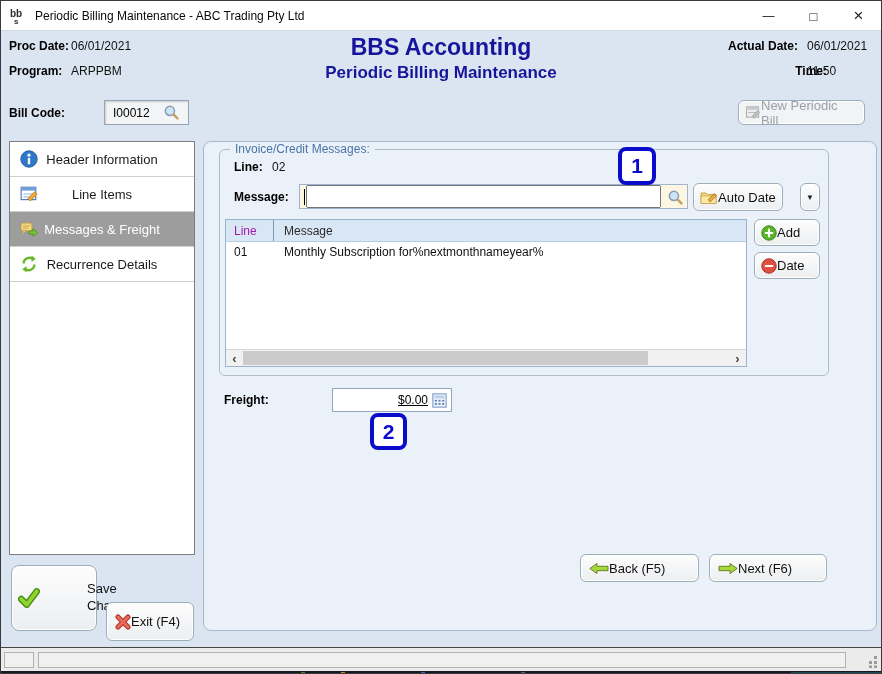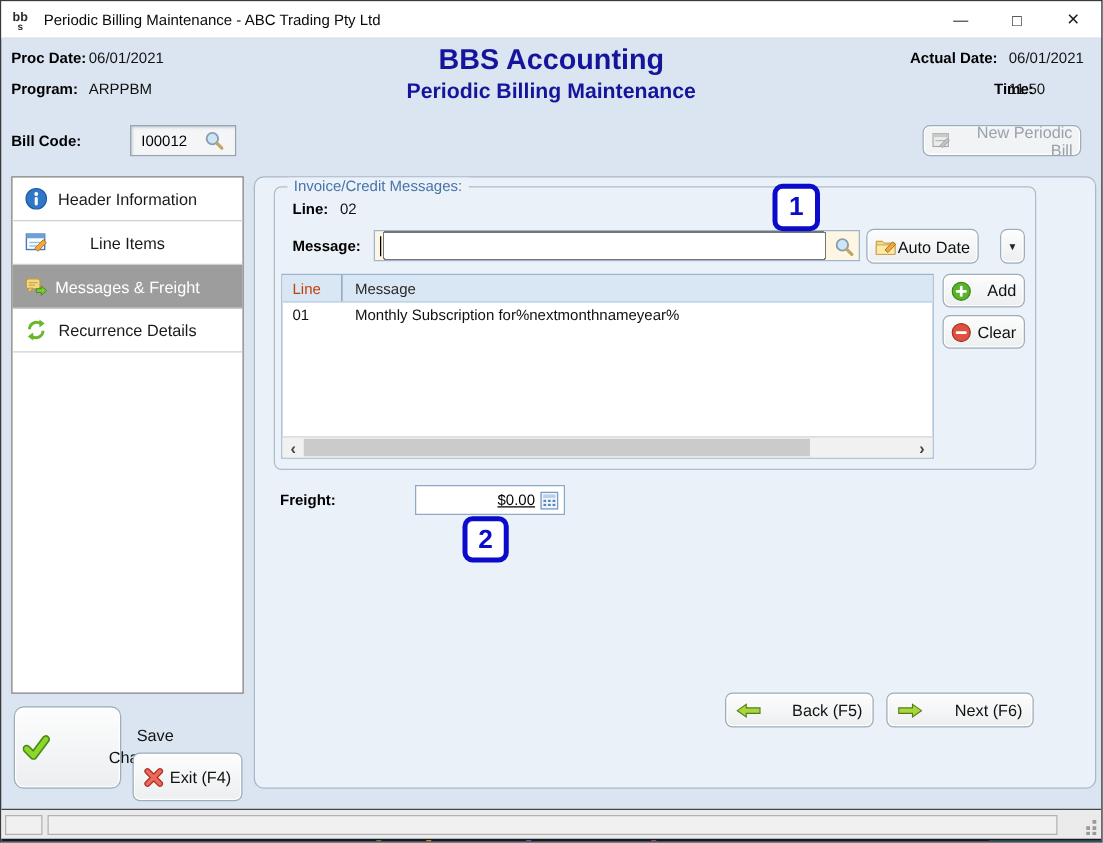--- a/index.html
+++ b/index.html
@@ -20,21 +20,21 @@
   
   .lbl { font-weight:bold; color:#000; }
   .hdr-item { position:absolute; white-space:nowrap; }
   .app-title { position:absolute; left:0; width:100%; text-align:center; top:33px; font-size:23px; font-weight:bold; color:#15159b; }
   .app-subtitle { position:absolute; left:0; width:100%; text-align:center; top:62px; font-size:17px; font-weight:bold; color:#15159b; }
 
   
   .field { background:#fff; border:1px solid #8fa8c4; display:flex; align-items:center; }
   .field input { border:none; outline:none; background:transparent; font-family:inherit; font-size:12px; width:100%;text-decoration:underline; }
   .btn { background:linear-gradient(#fdfdfd,#eceef0); border:1px solid #9daebb; border-radius:6px; box-shadow:inset 0 0 0 1px #ffffff; display:flex; align-items:center; font-size:13px; color:#111; cursor:default; }
-  .btn .cap { flex:1; text-align:right; }
+  .btn .cap { flex:1; text-align:left; }
   .btn.disabled { color:#9aa2ab; background:#f1f3f5; }
 
   .billcode-field { position:absolute; left:103px; top:99px; width:85px; height:25px; background:#f4f5f6; border:1px solid #96a5b5; box-shadow:inset 1px 1px 2px rgba(120,130,145,.35); display:flex; align-items:center; }
   .billcode-field input { border:none; outline:none; background:transparent; padding-left:8px; width:58px; font-size:12px; }
 
   .newbill-btn { position:absolute; left:737px; top:99px; width:127px; height:25px; padding:0 6px; }
 
   
   .sidebar { position:absolute; left:8px; top:140px; width:186px; height:414px; background:#fff; border:1px solid #7d7d7d; }
   .side-item { position:relative; height:35px; border-bottom:1px solid #cfcfcf; display:flex; align-items:center; cursor:default; }
@@ -56,21 +56,21 @@
   .caret { position:absolute; left:4px; top:4px; width:1px; height:16px; background:#000; }
   .msg-search { position:absolute; right:3px; top:4px; width:17px; height:17px; }
 
   .autodate-btn { position:absolute; left:473px; top:33px; width:90px; height:28px; padding:2px 6px; }
   .dd-btn { position:absolute; left:580px; top:33px; width:20px; height:28px; justify-content:center; }
   .dd-btn .tri { font-size:8px; color:#222; }
 
   
   .msg-table { position:absolute; left:5px; top:69px; width:522px; height:148px; background:#fff; border:1px solid #9ab4cf; }
   .tbl-head { display:flex; height:22px; background:#d9e7f5; border-bottom:1px solid #b9cde2; align-items:center; }
-  .tbl-head .c1 { width:48px; padding-left:8px; border-right:1px solid #7e99b5; height:100%; display:flex; align-items:center; color:#c2410c; }
+  .tbl-head .c1 { width:48px; padding-left:8px; border-right:1px solid #7e99b5; height:100%; display:flex; align-items:center; color:#a21caf; }
   .tbl-head .c2 { padding-left:10px; color:#2a2a2a; }
   .tbl-row { display:flex; height:20px; align-items:center; }
   .tbl-row .c1 { width:48px; padding-left:8px; }
   .tbl-row .c2 { padding-left:10px; white-space:nowrap; }
   .hscroll { position:absolute; left:0; bottom:0; width:100%; height:17px; background:#f1f1f1; border-top:1px solid #d6d6d6; }
   .hs-arrow { position:absolute; top:0; width:17px; height:16px; display:flex; align-items:center; justify-content:center; color:#444; font-size:13px; font-weight:bold; }
   .hs-left { left:0; } .hs-right { right:0; }
   .hs-thumb { position:absolute; left:17px; top:1px; width:405px; height:14px; background:#cbcbcb; }
 
   .add-btn { position:absolute; left:534px; top:69px; width:66px; height:27px; padding:0 6px; }
@@ -246,21 +246,21 @@
           <rect x="6.9" y="3.6" width="2.2" height="8.8" rx="1" fill="#fff"></rect>
           <rect x="3.6" y="6.9" width="8.8" height="2.2" rx="1" fill="#fff"></rect>
         </svg>
         <span class="cap">Add</span>
       </div>
       <div class="btn clear-btn">
         <svg width="16" height="16" viewBox="0 0 16 16">
           <circle cx="8" cy="8" r="7.2" fill="#e05040" stroke="#a83028"></circle>
           <rect x="3.6" y="6.9" width="8.8" height="2.2" rx="1" fill="#fff"></rect>
         </svg>
-        <span class="cap">Clear</span>
+        <span class="cap">Date</span>
       </div>
     </div>
 
     <span class="freight-label lbl">Freight:</span>
     <div class="field freight-field">
       <input value="$0.00" style="">
       <svg width="15" height="15" viewBox="0 0 14 14" style="flex:none;">
         <rect x="0.8" y="0.8" width="12.4" height="12.4" fill="#eef4fb" stroke="#7a9ac8"></rect>
         <rect x="2.4" y="2.4" width="9.2" height="2.6" fill="#b8d0e8"></rect>
         <g fill="#5a82b4">

